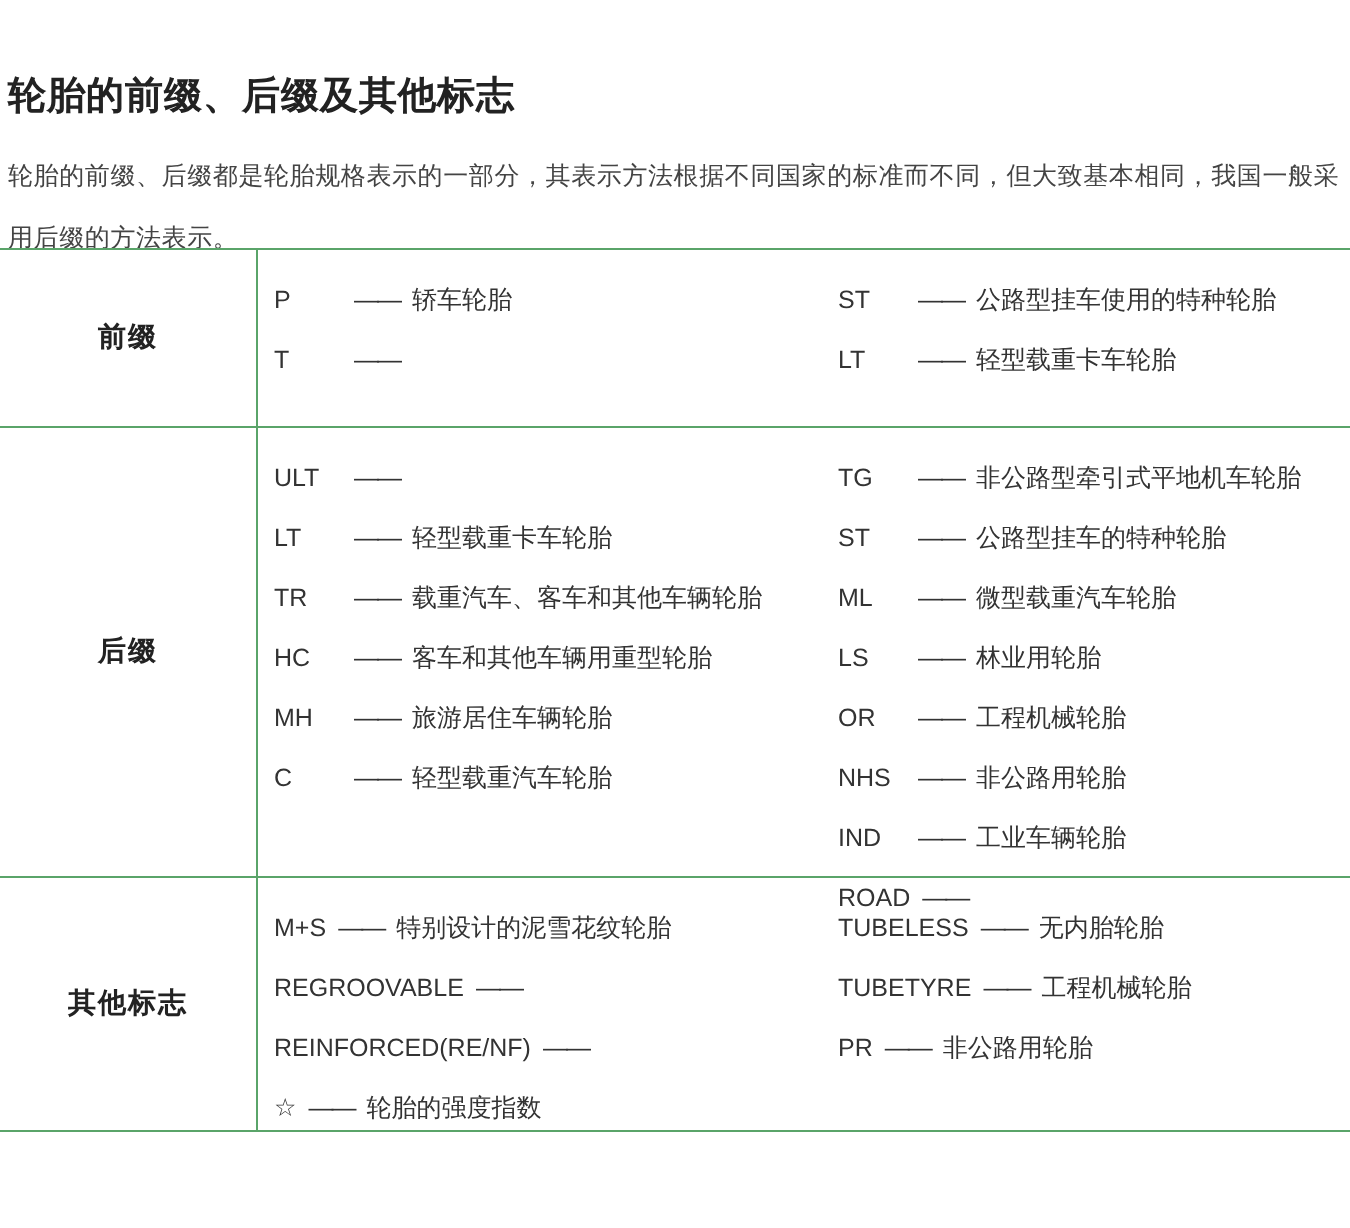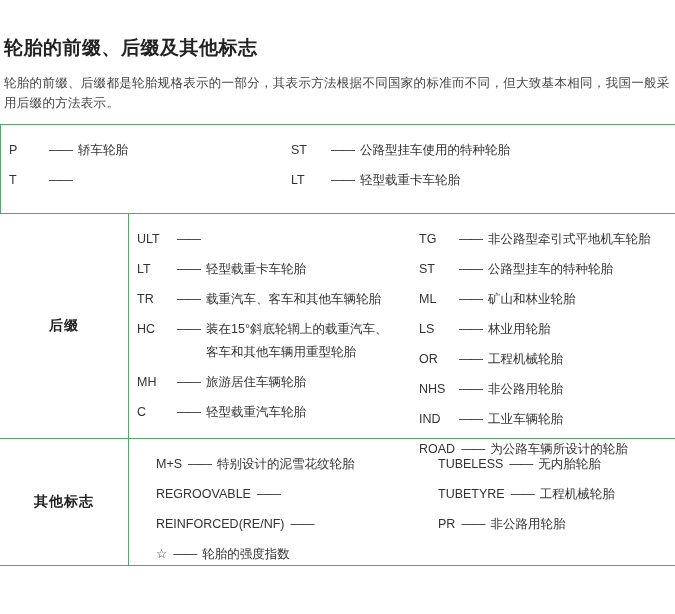--- a/index.html
+++ b/index.html
@@ -28,21 +28,21 @@
     font-weight: bold;
     color: #222222;
     letter-spacing: 0.5px;
   }
   .intro {
     position: absolute;
     left: 4px;
     top: 60px;
     width: 668px;
     font-size: 12.5px;
-    line-height: 20px;
+    line-height: 31px;
     color: #444444;
     letter-spacing: 0.3px;
   }
   .table {
     position: absolute;
     left: 0px;
     top: 124px;
     width: 675px;
   }
   .row {
@@ -91,21 +91,20 @@
   }
   .entry:last-child {
     margin-bottom: 0;
   }
   .code {
     flex: 0 0 auto;
     min-width: 34px;
   }
   .code.wide {
     min-width: 0;
-    margin-left: 19px;
   }
   .dash {
     flex: 0 0 auto;
     padding: 0 6px;
     letter-spacing: -1px;
   }
   .desc {
     flex: 1 1 auto;
     white-space: normal;
   }
@@ -122,20 +121,21 @@
 
 <div class="page">
 
   <h1 class="title">轮胎的前缀、后缀及其他标志</h1>
 
   <p class="intro">轮胎的前缀、后缀都是轮胎规格表示的一部分，其表示方法根据不同国家的标准而不同，但大致基本相同，我国一般采用后缀的方法表示。</p>
 
   <div class="table">
 
     <div class="row r1">
+      <div class="rowlabel">前缀</div>
       <div class="rowbody">
         <div class="col col-left">
           <div class="entry">
             <span class="code">P</span>
             <span class="dash">——</span>
             <span class="desc">轿车轮胎</span>
           </div>
           <div class="entry">
             <span class="code">T</span>
             <span class="dash">——</span>
@@ -171,21 +171,20 @@
           </div>
           <div class="entry">
             <span class="code">TR</span>
             <span class="dash">——</span>
             <span class="desc">载重汽车、客车和其他车辆轮胎</span>
           </div>
           <div class="entry">
             <span class="code">HC</span>
             <span class="dash">——</span>
             <span class="desc">
-              <span>装在15°斜底轮辋上的载重汽车、</span>
               <span class="cont">客车和其他车辆用重型轮胎</span>
             </span>
           </div>
           <div class="entry">
             <span class="code">MH</span>
             <span class="dash">——</span>
             <span class="desc">旅游居住车辆轮胎</span>
           </div>
           <div class="entry">
             <span class="code">C</span>
@@ -200,21 +199,21 @@
             <span class="desc">非公路型牵引式平地机车轮胎</span>
           </div>
           <div class="entry">
             <span class="code">ST</span>
             <span class="dash">——</span>
             <span class="desc">公路型挂车的特种轮胎</span>
           </div>
           <div class="entry">
             <span class="code">ML</span>
             <span class="dash">——</span>
-            <span class="desc">矿山和林业轮胎</span>
+            <span class="desc">微型载重汽车轮胎</span>
           </div>
           <div class="entry">
             <span class="code">LS</span>
             <span class="dash">——</span>
             <span class="desc">林业用轮胎</span>
           </div>
           <div class="entry">
             <span class="code">OR</span>
             <span class="dash">——</span>
             <span class="desc">工程机械轮胎</span>
@@ -225,21 +224,20 @@
             <span class="desc">非公路用轮胎</span>
           </div>
           <div class="entry">
             <span class="code">IND</span>
             <span class="dash">——</span>
             <span class="desc">工业车辆轮胎</span>
           </div>
           <div class="entry">
             <span class="code">ROAD</span>
             <span class="dash">——</span>
-            <span class="desc">为公路车辆所设计的轮胎</span>
           </div>
         </div>
       </div>
     </div>
 
     <div class="row r3 last">
       <div class="rowlabel">其他标志</div>
       <div class="rowbody">
         <div class="col col-left">
           <div class="entry">

